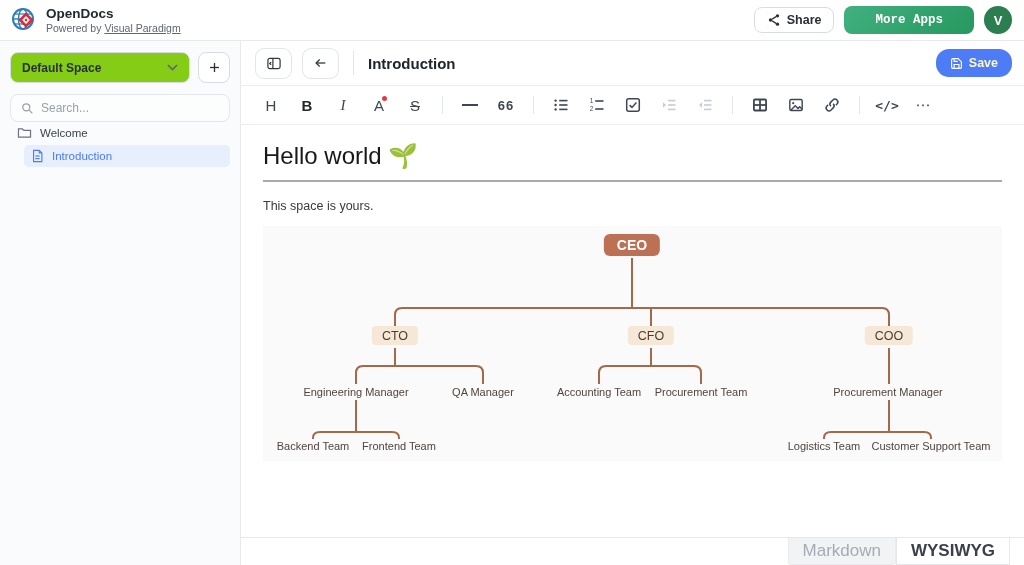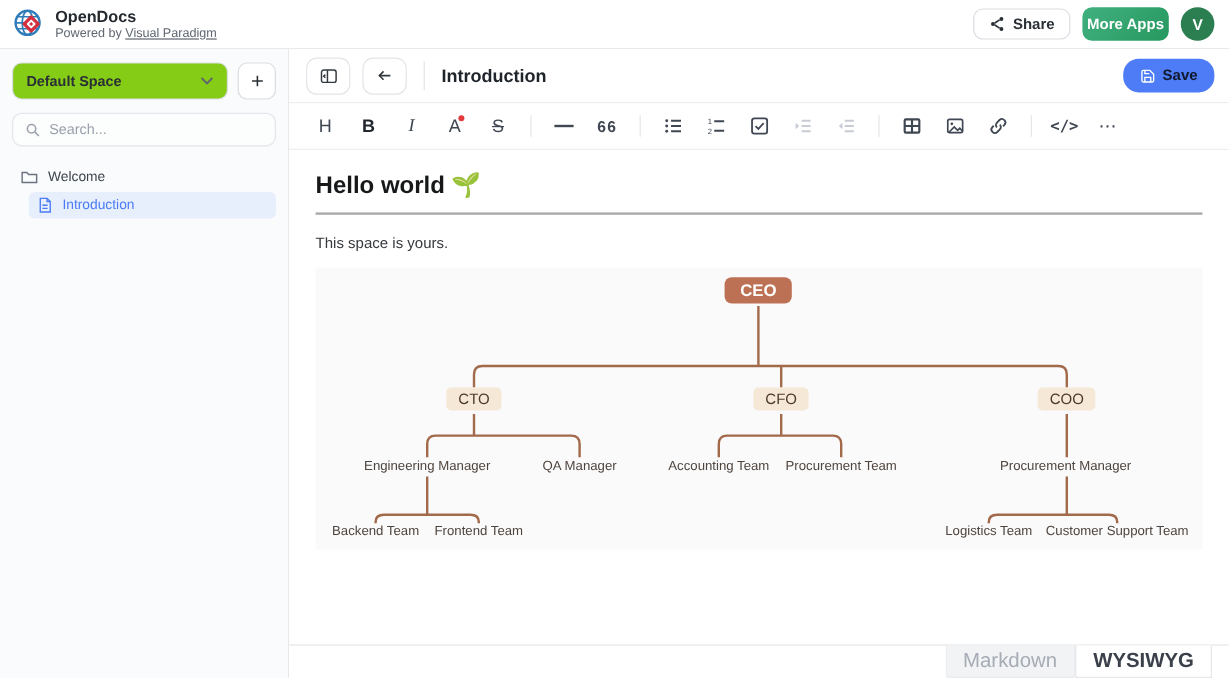--- a/index.html
+++ b/index.html
@@ -12,22 +12,22 @@
             padding:0 12px 0 10px; border-bottom:1px solid #e7e9ec; background:#fff; }
   .brand { display:flex; align-items:center; gap:8px; }
   .brand-name { font-size:13.5px; font-weight:700; color:#23282f; line-height:1.15; }
   .brand-sub { font-size:10.5px; color:#5f6670; line-height:1.15; }
   .brand-sub a { color:#5f6670; text-decoration:underline; cursor:pointer; }
   .topbar-right { display:flex; align-items:center; gap:10px; }
   .share-btn { display:flex; align-items:center; gap:6px; background:#fff; cursor:pointer;
                border:1px solid #d9dde2; border-radius:8px; padding:5px 12px;
                font-size:12.5px; font-weight:700; color:#2a2f36; font-family:inherit; }
   .more-apps-btn { background:linear-gradient(135deg,#41b080,#27985f); color:#fff; cursor:pointer;
-                   border:none; border-radius:8px; padding:7px 4px; font-size:12.5px;
-                   font-weight:700; font-family:Liberation Sans, sans-serif; }
+                   border:none; border-radius:8px; padding:7px 31px; font-size:12.5px;
+                   font-weight:700; font-family:Liberation Mono, monospace; }
   .avatar { width:28px; height:28px; border-radius:50%; background:#2a7e4f; color:#fff;
             font-weight:700; font-size:13px; display:flex; align-items:center;
             justify-content:center; cursor:pointer; }
 
   
   .body-row { flex:1; display:flex; min-height:0; }
 
   
   .sidebar { flex:0 0 241px; width:241px; background:#fafbfc; border-right:1px solid #e7e9ec;
              padding:11px 10px; }
@@ -35,35 +35,35 @@
   .space-select { flex:1; display:flex; align-items:center; justify-content:space-between;
                   background:#84cc16; border:1px solid #d9dde2; border-radius:8px;
                   padding:6px 11px; font-size:12px; font-weight:700; color:#2a2f36; cursor:pointer; }
   .add-btn { flex:0 0 32px; height:31px; background:#fff; border:1px solid #d9dde2;
              border-radius:8px; display:flex; align-items:center; justify-content:center; cursor:pointer; }
   .search-box { margin-top:11px; display:flex; align-items:center; gap:7px; background:#fcfdfd;
                 border:1px solid #e3e6ea; border-radius:8px; padding:6px 10px; }
   .search-box input { border:none; outline:none; background:transparent; font-size:12px;
                       color:#495059; width:100%; font-family:inherit; }
   .search-box input::placeholder { color:#9aa1ab; }
-  .tree { margin-top:15px; }
+  .tree { }
   .tree-item { display:flex; align-items:center; gap:8px; padding:4px 7px; font-size:11.5px;
                color:#3c434b; border-radius:5px; cursor:pointer; }
   .tree-item.selected { background:#e7eefc; color:#4b7cf5; margin-left:14px; margin-top:2px; }
 
   
   .main { flex:1; display:flex; flex-direction:column; min-width:0; background:#fff; }
   .doc-header { flex:0 0 45px; display:flex; align-items:center; gap:10px;
                 padding:0 12px 0 14px; border-bottom:1px solid #eceef1; }
   .icon-btn { width:37px; height:31px; border:1px solid #e2e5e9; border-radius:9px; background:#fff;
               display:flex; align-items:center; justify-content:center; cursor:pointer; }
   .vdivider { width:1px; height:24px; background:#e2e5e9; margin:0 4px; }
   .doc-title { font-size:15px; font-weight:700; color:#20252b; }
   .save-btn { margin-left:auto; display:flex; align-items:center; gap:6px; background:#4d7cf6;
-              color:#0f172a; border:none; border-radius:13px; padding:7px 14px; font-size:12.5px;
+              color:#fef9c3; border:none; border-radius:13px; padding:7px 14px; font-size:12.5px;
               font-weight:700; font-family:inherit; cursor:pointer; }
 
   
   .fmt-toolbar { flex:0 0 39px; display:flex; align-items:center; padding:0 14px;
                  border-bottom:1px solid #eceef1; gap:4px; }
   .fmt-btn { width:32px; height:28px; display:flex; align-items:center; justify-content:center;
              font-size:15px; color:#3f4752; background:transparent; border:none; border-radius:6px;
              cursor:pointer; font-family:inherit; position:relative; }
   .fmt-btn.bold { font-weight:800; color:#23282f; }
   .fmt-btn.italic { font-style:italic; font-family:"Liberation Serif", serif; }
@@ -71,21 +71,21 @@
   .fmt-btn.disabled { color:#c7ccd4; cursor:default; }
   .fmt-btn .dot { position:absolute; top:5px; right:8px; width:5px; height:5px;
                   border-radius:50%; background:#e23b3b; }
   .fmt-btn.quote { font-size:13px; font-weight:700; letter-spacing:1px; }
   .fmt-btn.code { font-size:13px; font-weight:700; font-family:"DejaVu Sans Mono", monospace; }
   .fmt-divider { width:1px; height:18px; background:#e4e7ea; margin:0 7px; }
   .hr-glyph { width:16px; height:0; border-top:2px solid #3f4752; display:block; }
 
   
   .content { flex:1; padding:17px 22px 0 22px; overflow:hidden; }
-  .doc-h1 { font-size:20px; font-weight:700; color:#17181a; }
+  .doc-h1 { font-size:24px; font-weight:400; color:#17181a; }
   .h1-rule { border:none; border-top:2px solid #ababab; margin-top:10px; }
   .doc-p { font-size:12.5px; color:#36393d; margin-top:17px; }
 
   
   .org-chart { margin-top:13px; width:739px; height:235px; background:#fafafa; position:relative; }
   .org-chart svg.wires { position:absolute; left:0; top:0; }
   .node { position:absolute; transform:translateX(-50%); white-space:nowrap;text-align:center; }
   .node.root { background:#bd7154; color:#fff; font-weight:700; font-size:14px;
                padding:3px 13px; border-radius:6px; }
   .node.lvl2 { background:#f6e8d7; color:#4f3a2c; font-size:12.5px; padding:2.5px 10px;

